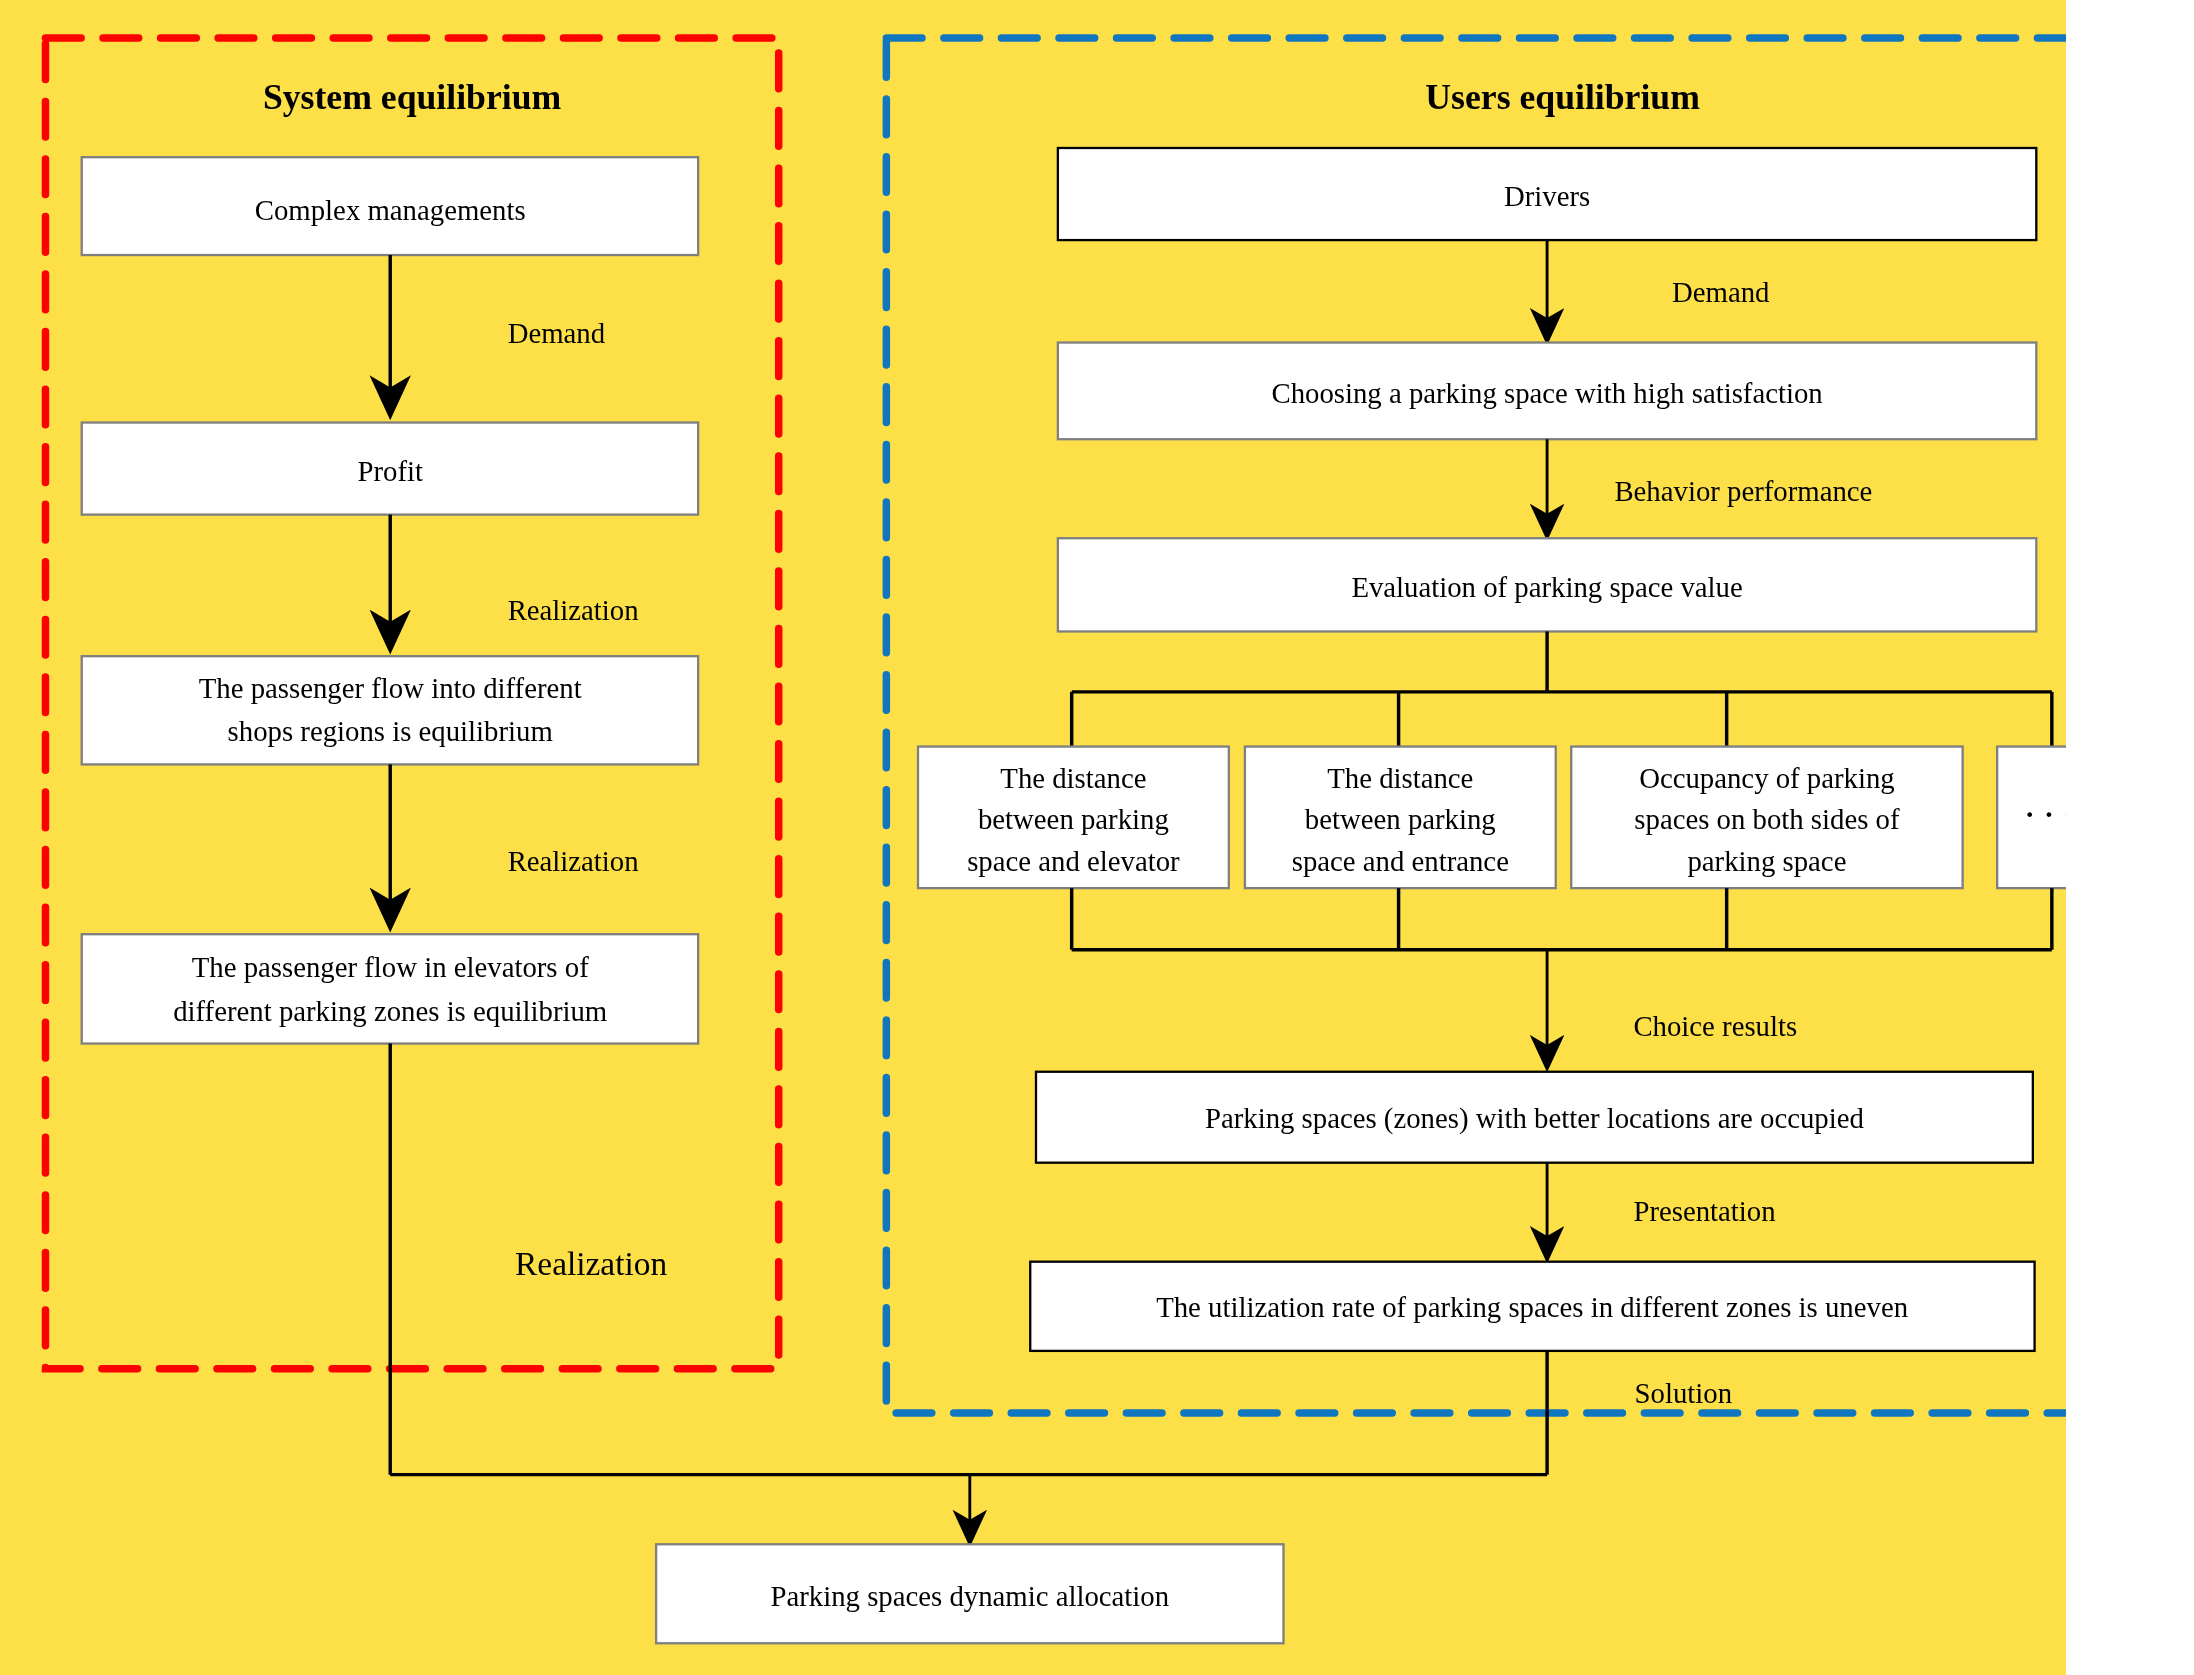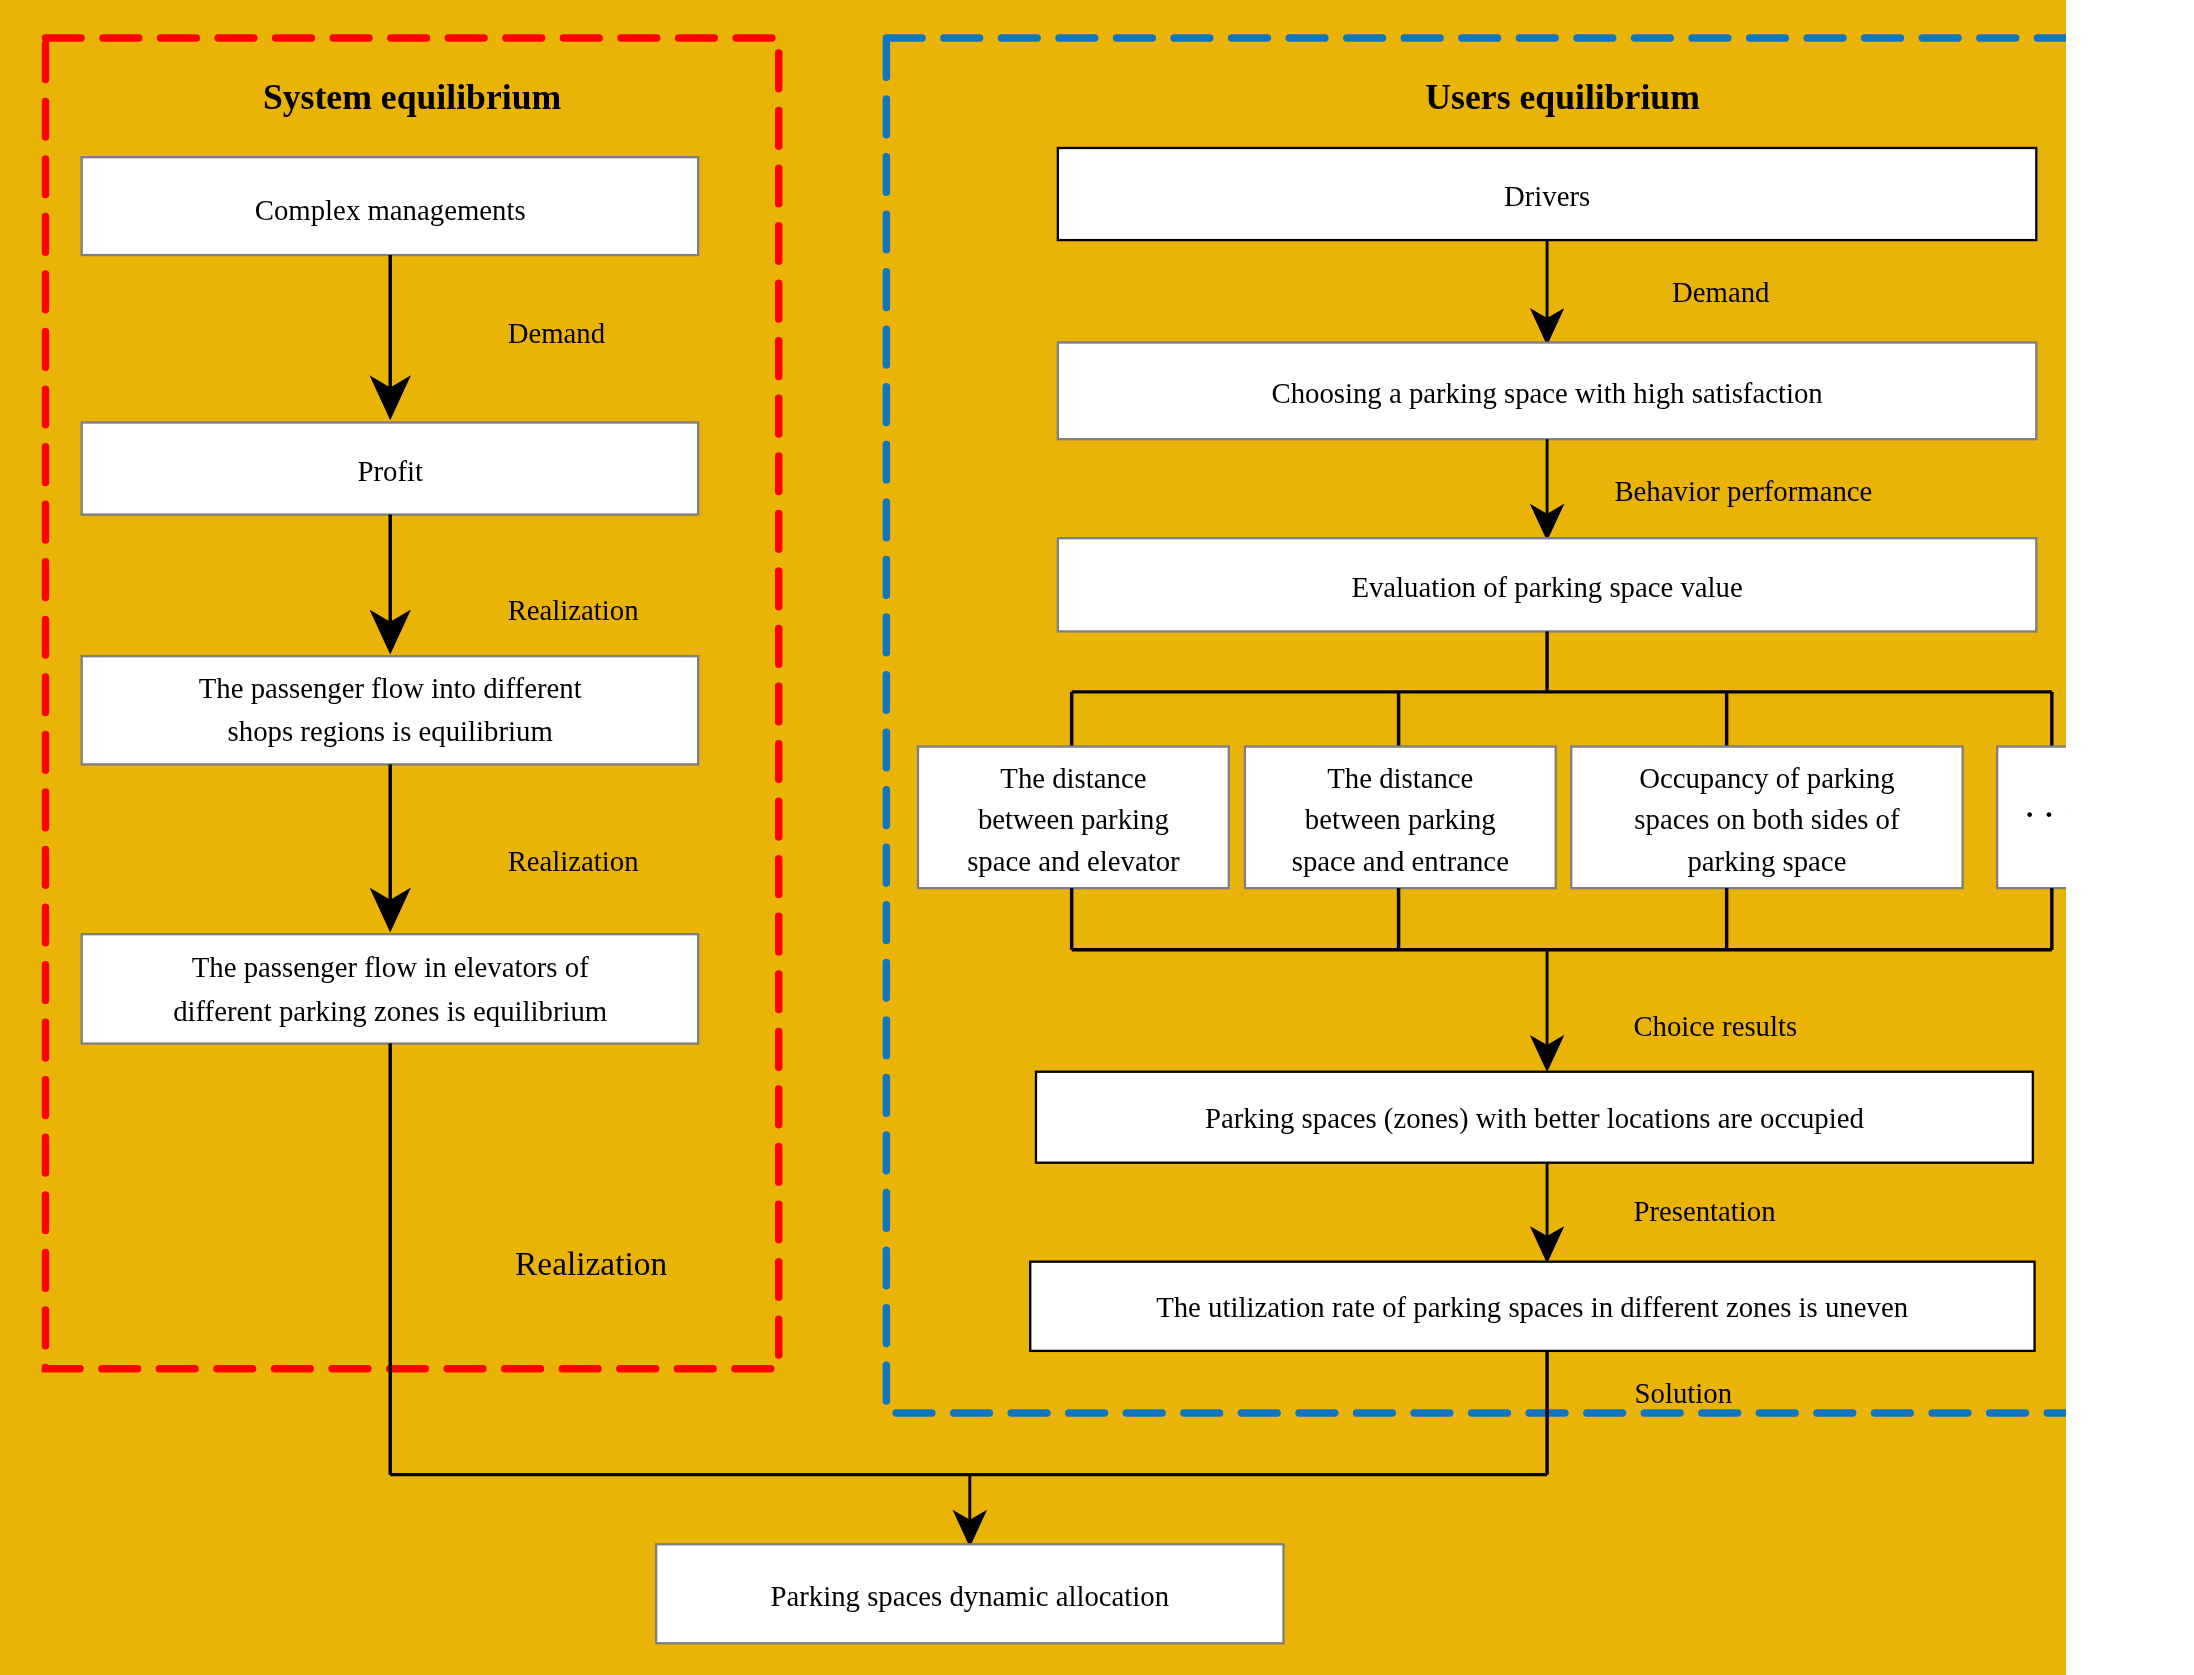--- a/index.html
+++ b/index.html
@@ -4,21 +4,21 @@
 <style>
   html, body {
     margin: 0;
     padding: 0;
     background: #ffffff;
   }
   #stage {
     position: relative;
     width: 2066px;
     height: 1675px;
-    background: #eab308;
+    background: #fde047;
     overflow: hidden;
     font-family: "Liberation Serif", "DejaVu Serif", serif;
   }
   #stage svg { display: block; }
   .grp-title {
     font-family: "Liberation Serif", "DejaVu Serif", serif;
     font-weight: bold;
     font-size: 62px;
     fill: #000000;
   }

